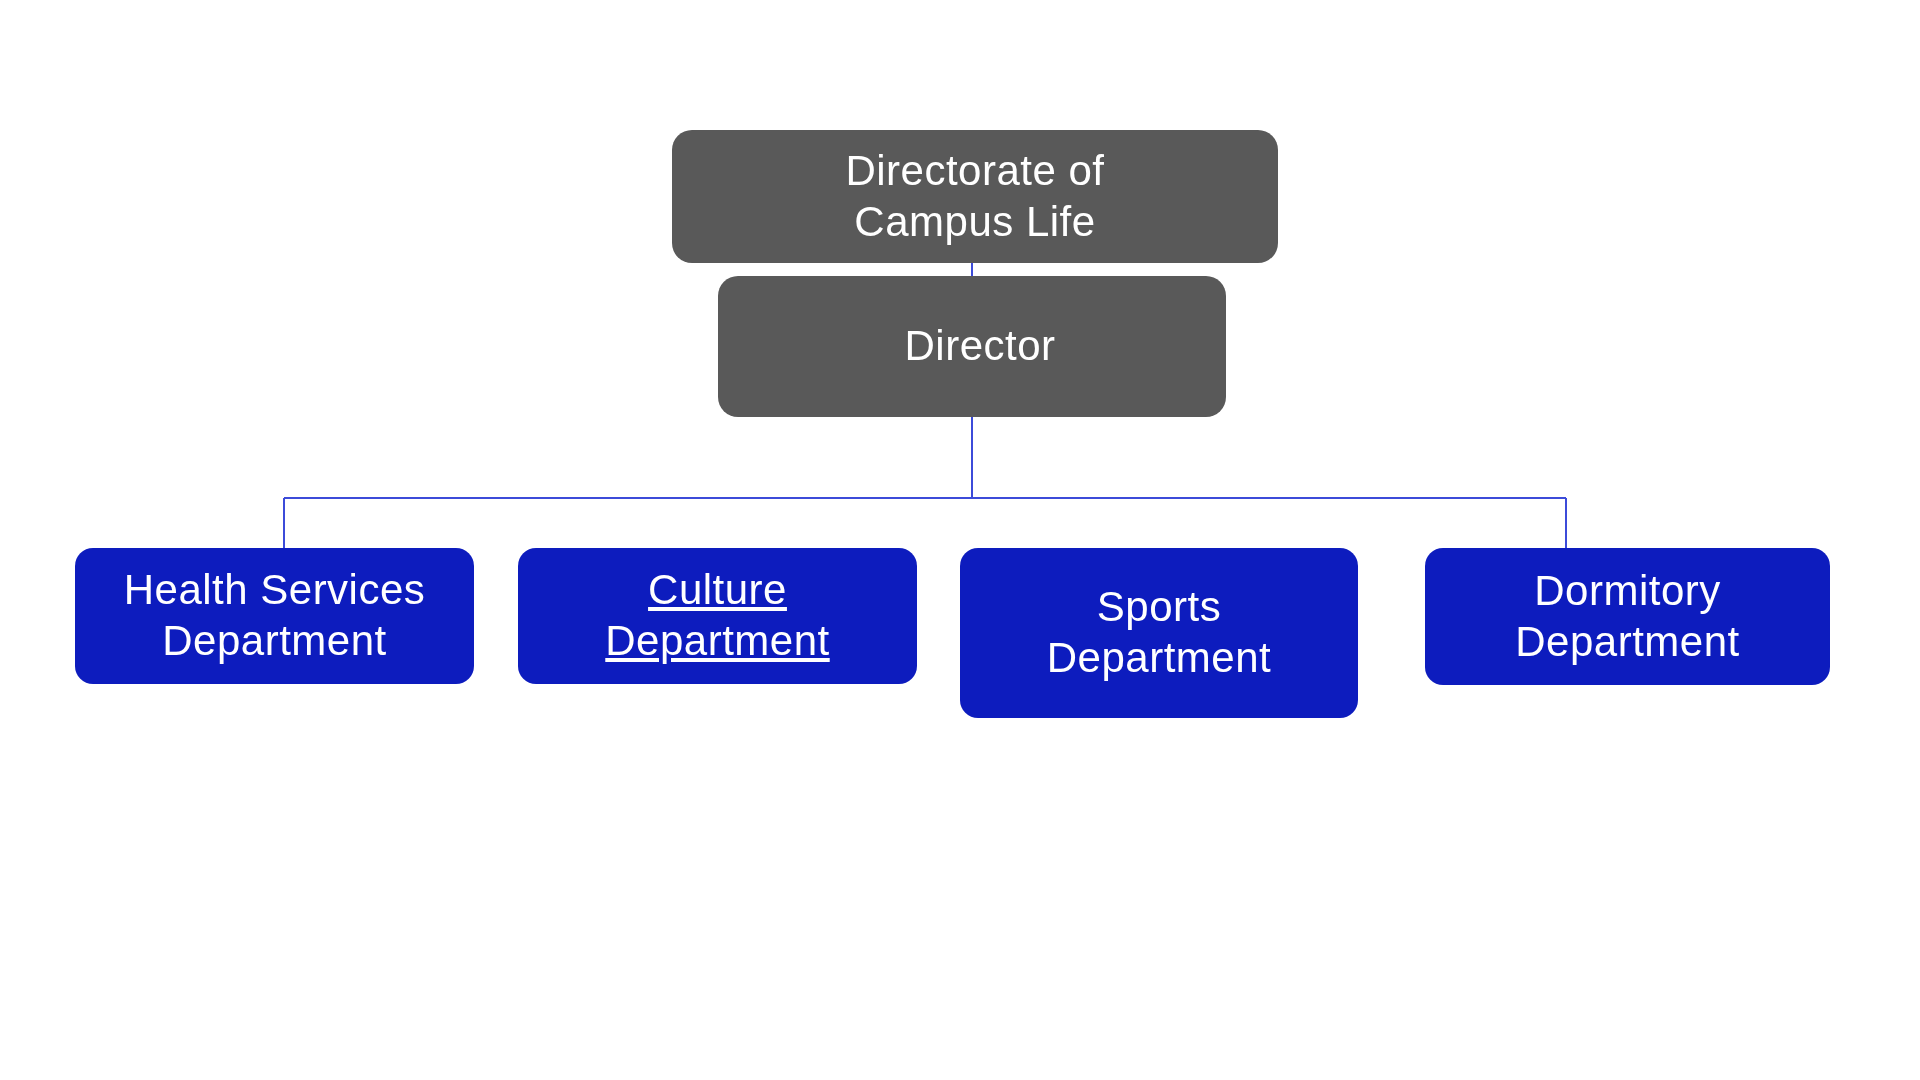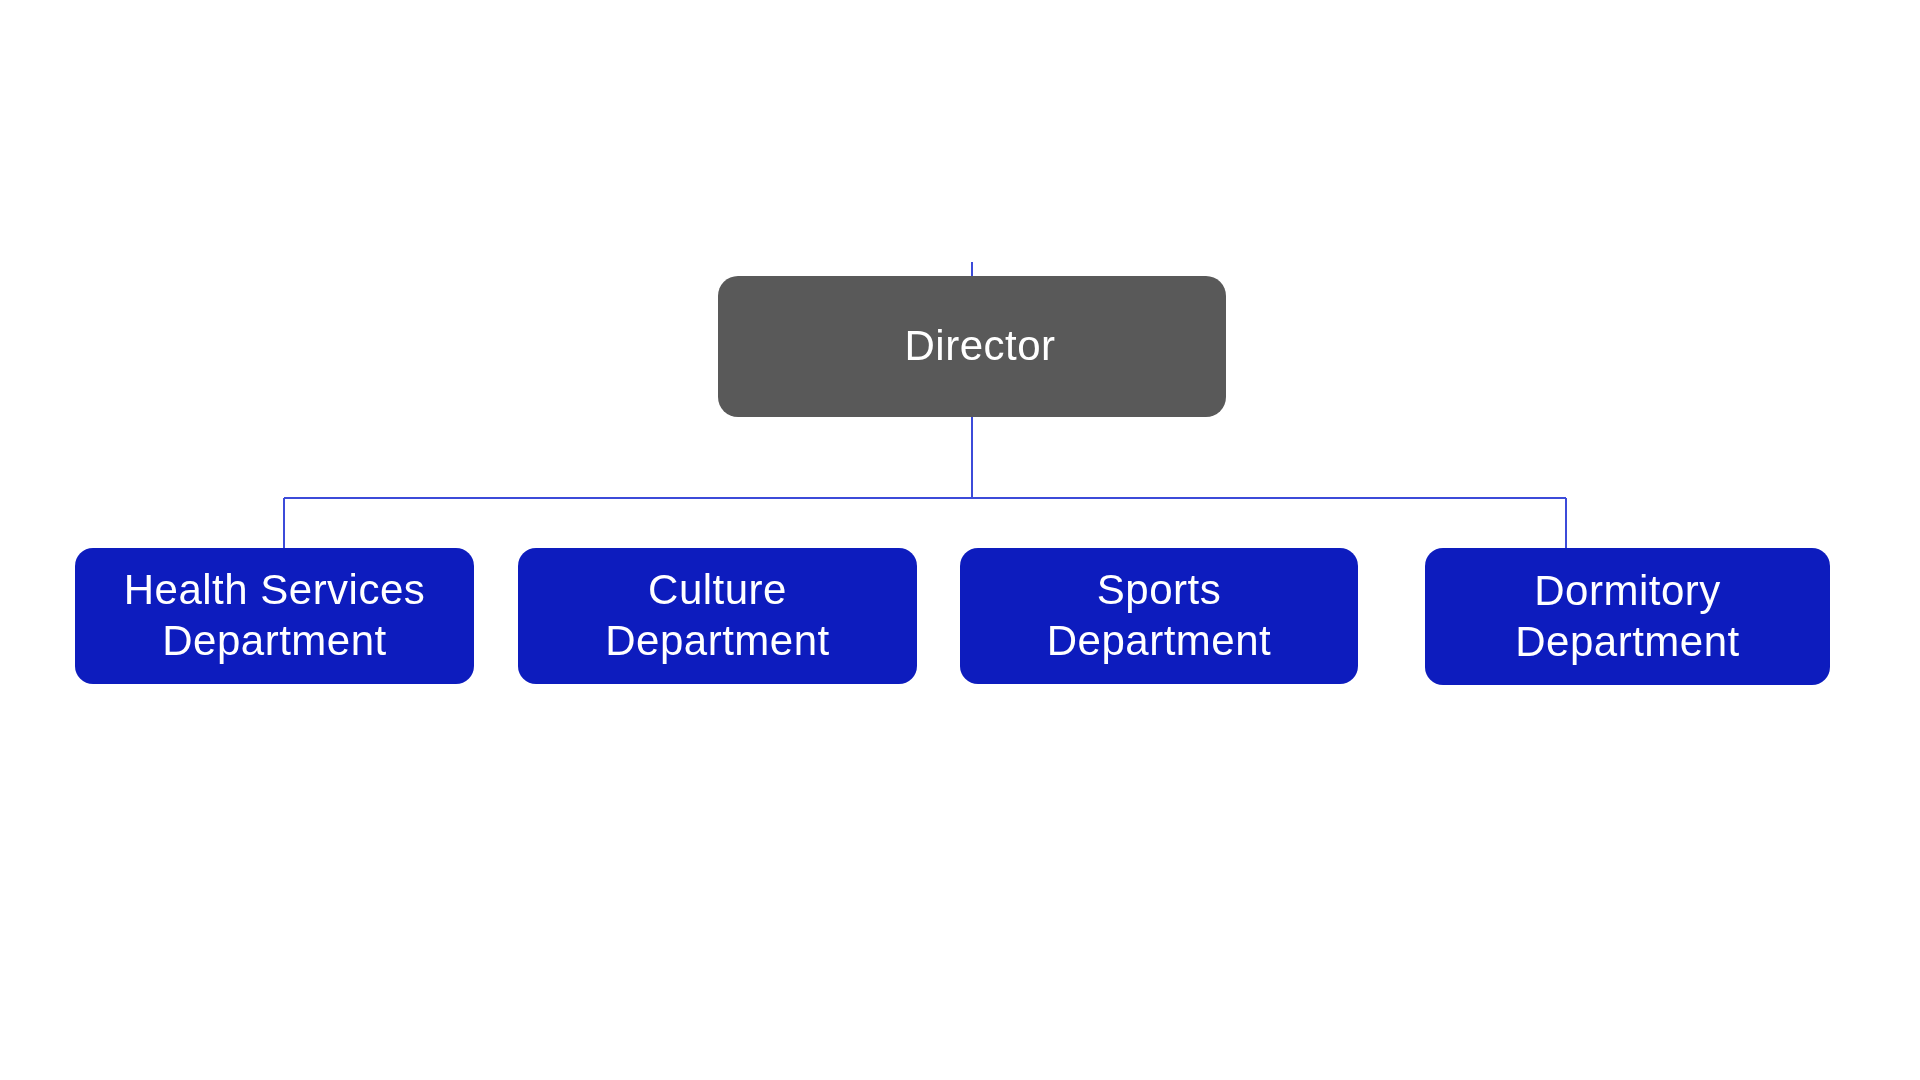--- a/index.html
+++ b/index.html
@@ -36,42 +36,46 @@
     white-space: pre-line;
     border-radius: 20px;
     box-sizing: border-box;
   }
   .node.gray { background: #595959; }
   .node.blue { background: #0d1cbe; border-radius: 18px; align-items: center; }
 
   .node-directorate { left: 672px; top: 130px; width: 606px; height: 133px; }
   .node-director    { left: 718px; top: 276px; width: 508px; height: 141px; padding-left: 16px; }
   .node-health      { left: 75px;   top: 548px; width: 399px; height: 136px; }
-  .node-culture     { left: 518px;  top: 548px; width: 399px; height: 136px; }
-  .node-sports      { left: 960px;  top: 548px; width: 398px; height: 136px; }
+  .node-culture     { left: 518px;  top: 548px; width: 399px; height: 136px; text-decoration: underline; }
+  .node-sports      { left: 960px;  top: 548px; width: 398px; height: 170px; }
   .node-dormitory   { left: 1401px; top: 548px; width: 405px; height: 137px; margin-left: 24px; }
 </style>
 </head>
 <body>
 
 <div class="canvas">
 
   <svg class="connectors" viewBox="0 0 1920 1080" xmlns="http://www.w3.org/2000/svg">
 
     <line x1="972" y1="262" x2="972" y2="277" stroke="#3c4bd9" stroke-width="2"></line>
 
     <line x1="972" y1="416" x2="972" y2="498" stroke="#3c4bd9" stroke-width="2"></line>
 
     <line x1="284" y1="498" x2="1566" y2="498" stroke="#3c4bd9" stroke-width="2"></line>
 
     <line x1="284" y1="498" x2="284" y2="549" stroke="#3c4bd9" stroke-width="2"></line>
 
     <line x1="1566" y1="498" x2="1566" y2="549" stroke="#3c4bd9" stroke-width="2"></line>
   </svg>
 
+  <div class="node gray node-directorate">
+    <span>Directorate of
+Campus Life</span>
+  </div>
 
   <div class="node gray node-director">
     <span>Director</span>
   </div>
 
   <div class="node blue node-health">
     <span>Health Services
 Department</span>
   </div>
 

